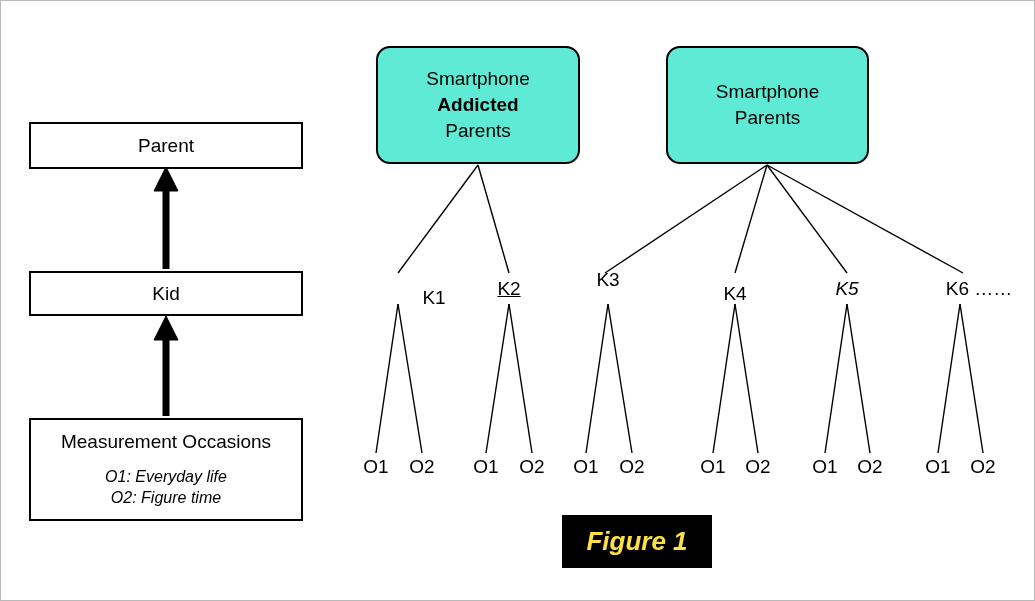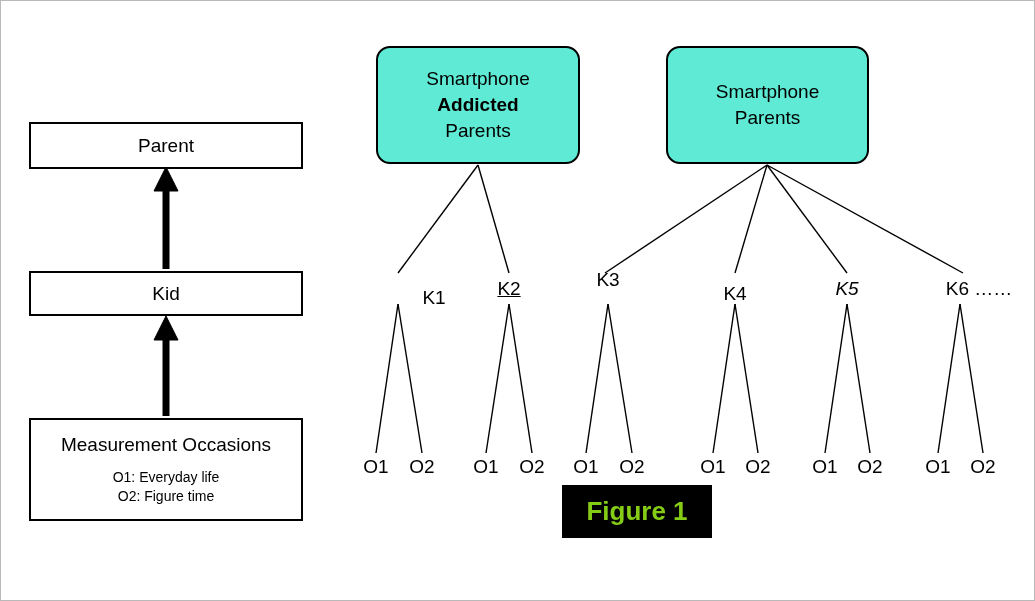--- a/index.html
+++ b/index.html
@@ -30,21 +30,22 @@
     display: flex;
     flex-direction: column;
     align-items: center;
     justify-content: center;
   }
   .lbox-title {
     font-size: 19px;
     line-height: 1.25;
   }
   .lbox-sub {
-    font-size: 14px;
+    font-size: 16px;
+    font-style: italic;
     line-height: 1.35;
   }
 
   #box-parent { left: 28px; top: 121px; width: 274px; height: 47px; }
   #box-kid    { left: 28px; top: 270px; width: 274px; height: 45px; }
   #box-mo     { left: 28px; top: 417px; width: 274px; height: 103px; }
   #box-mo .lbox-title { font-size: 19px; margin-bottom: 12px; }
 
   
   #wires {
@@ -84,30 +85,31 @@
     font-size: 19px;
     white-space: nowrap;
     transform: translateX(-50%);
     text-align: right;
   }
 
   
   #figure-caption {
     position: absolute;
     left: 561px;
-    top: 484px;
+    top: 514px;
     width: 150px;
     height: 53px;
     background: #000000;
-    color: #84cc16;
+    color: #fde047;
     font-size: 26px;
     font-weight: bold;
     display: flex;
     align-items: center;
     justify-content: center;
+    font-style: italic;
   }
 </style>
 </head>
 <body>
 
 <div id="canvas">
 
   <svg id="wires" viewBox="0 0 1035 601" xmlns="http://www.w3.org/2000/svg">
 
     <g stroke="#000000" fill="#000000">

